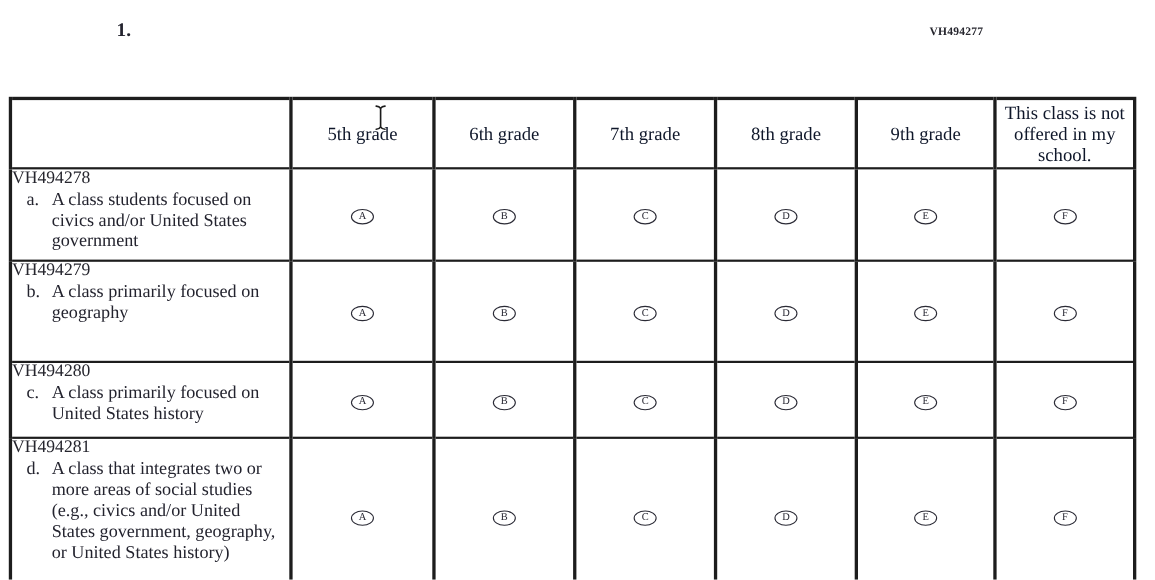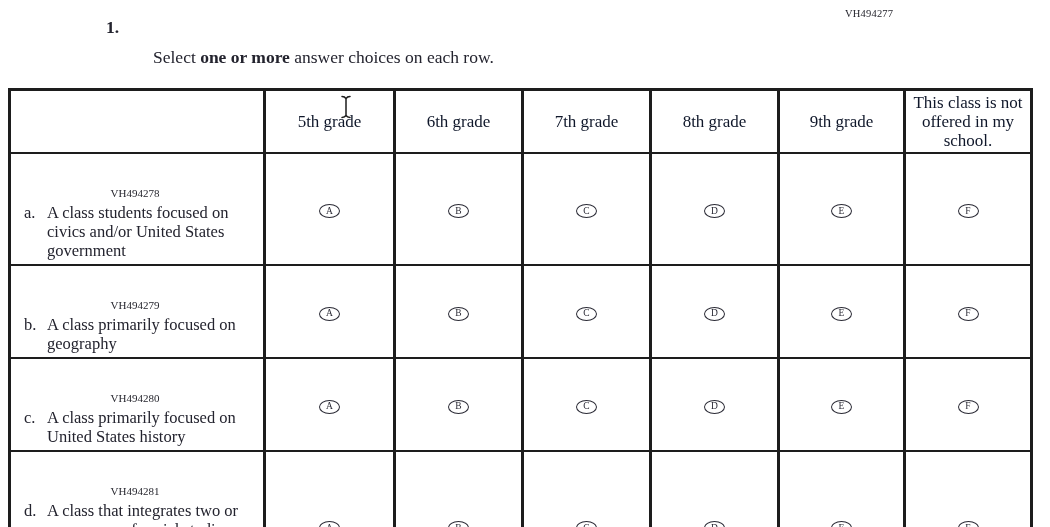--- a/index.html
+++ b/index.html
@@ -9,24 +9,25 @@
     width: 1050px;
     height: 527px;
     background: #ffffff;
     overflow: hidden;
     font-family: "Liberation Serif", "DejaVu Serif", serif;
     color: #23232e;
   }
   .page-code {
     position: absolute;
     left: 845px;
-    top: 8px;
+    top: 24px;
     font-size: 10.5px;
     letter-spacing: 0.2px;
     color: #26262e;
+    font-weight: bold;
   }
   .question-block {
     position: absolute;
     left: 106px;
     top: 17px;
     width: 720px;
   }
   .q-line1 {
     display: flex;
     font-size: 17.5px;
@@ -69,26 +70,25 @@
     vertical-align: middle;
     line-height: 1.12;
     padding: 2px 4px;
     color: #0f172a;
   }
   td.label-cell {
     vertical-align: top;
     padding: 0 4px 4px 0;
   }
   .cell-code {
-    text-align: center;
-    font-size: 11px;
+    text-align: left;
+    font-size: 16px;
     line-height: 13px;
     padding-top: 1px;
     color: #26262e;
-    margin-top: 32px;
   }
   .row-label {
     display: flex;
     padding-left: 13px;
     margin-top: 3px;
     font-size: 16.5px;
     line-height: 19px;
     color: #23232e;
   }
   .row-letter { width: 23px; flex: 0 0 auto; }
@@ -132,23 +132,20 @@
 </head>
 <body>
 
 <div class="page">
 
   <div class="page-code">VH494277</div>
 
   <div class="question-block">
     <div class="q-line1">
       <span class="q-number">1.</span>
-    </div>
-    <div class="q-line2">
-      <span>Select </span><span class="bold">one or more</span><span> answer choices on each row.</span>
     </div>
   </div>
 
   <table class="grid">
     <colgroup>
       <col style="width:255px">
         <col style="width:130px">
         <col style="width:128px">
       <col style="width:128px">
         <col style="width:128px">

